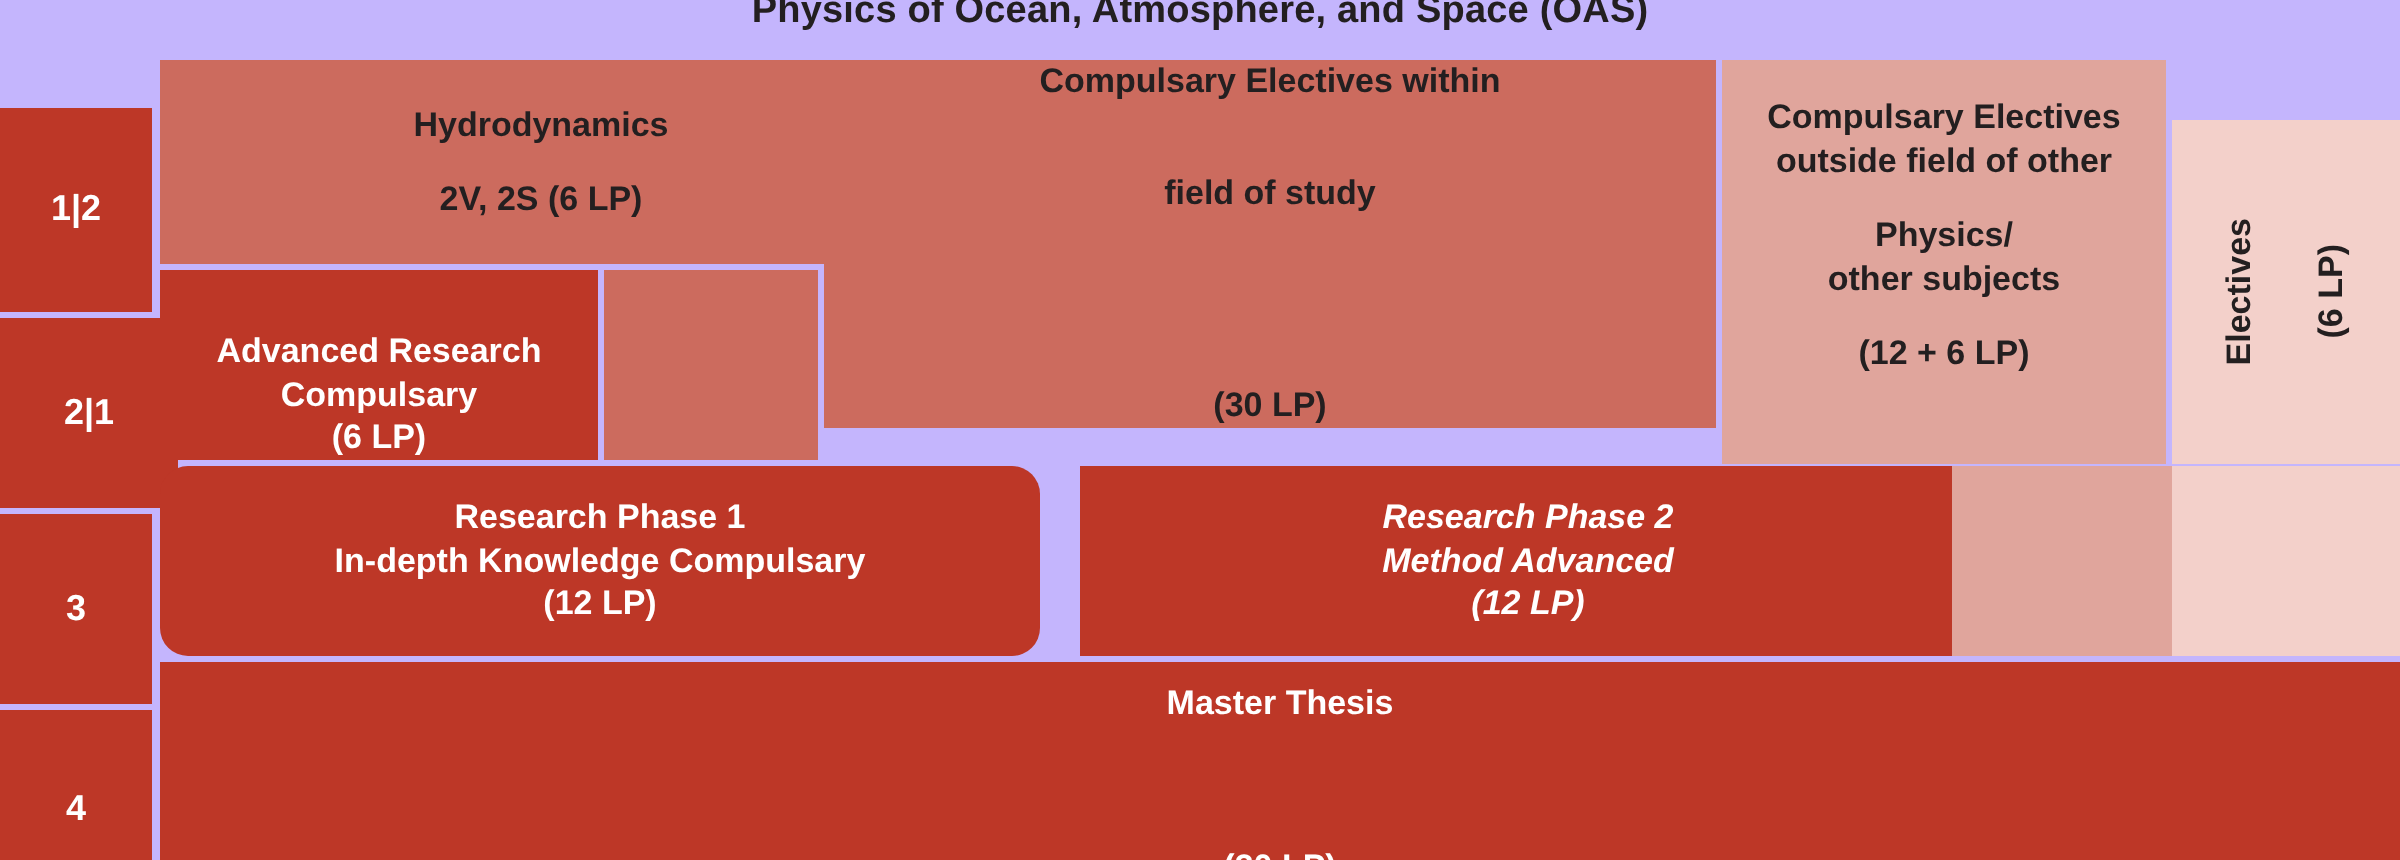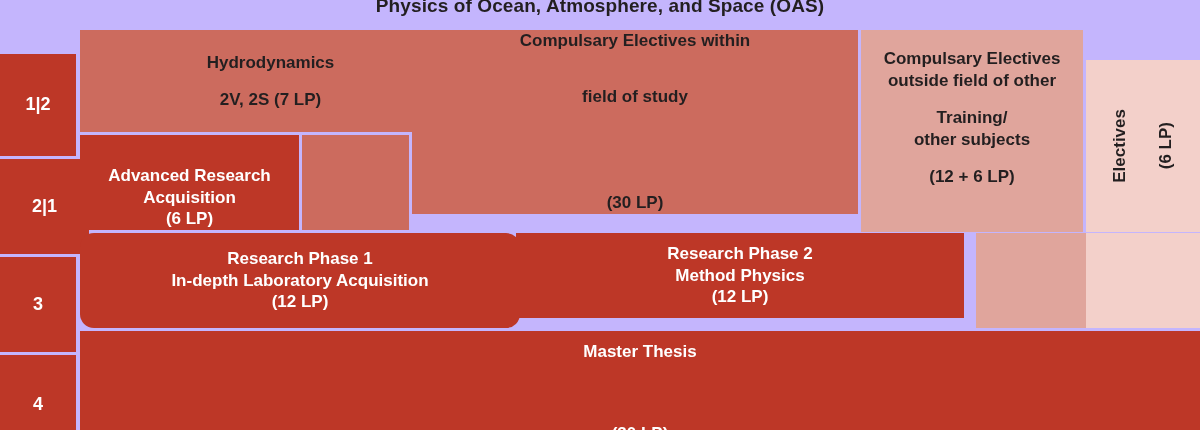--- a/index.html
+++ b/index.html
@@ -82,63 +82,63 @@
   <div class="cell dark sem" style="left:0px;  top:233px; width:76px;  height:95px;">
     <span class="ln">3</span>
   </div>
   <div class="cell dark sem" style="left:0px;  top:331px; width:76px;  height:99px;">
     <span class="ln">4</span>
   </div>
 
   <div class="cell mid" style="left:80px; top:30px; width:371px; height:102px;padding-left:10px;">
     <span class="ln">Hydrodynamics</span>
     <span class="gap"></span>
-    <span class="ln">2V, 2S (7 LP)</span>
+    <span class="ln">2V, 2S (6 LP)</span>
   </div>
 
   <div class="cell dark" style="left:80px; top:135px; width:219px; height:95px;justify-content:flex-end;">
     <span class="ln">Advanced Research</span>
-    <span class="ln">Acquisition</span>
+    <span class="ln">Compulsary</span>
     <span class="ln">(6 LP)</span>
   </div>
 
   <div class="cell mid" style="left:302px; top:135px; width:107px; height:95px;"></div>
 
   <div class="cell mid" style="left:412px; top:30px; width:446px; height:184px;justify-content:space-between;">
     <span class="ln">Compulsary Electives within</span>
     <span class="ln">field of study</span>
     <span class="gap"></span>
     <span class="ln">(30 LP)</span>
   </div>
 
   <div class="cell light" style="left:861px; top:30px; width:222px; height:202px; justify-content:flex-start; padding-top:18px;">
     <span class="ln">Compulsary Electives</span>
     <span class="ln">outside field of other</span>
     <span class="gap"></span>
-    <span class="ln">Training/</span>
+    <span class="ln">Physics/</span>
     <span class="ln">other subjects</span>
     <span class="gap"></span>
     <span class="ln">(12 + 6 LP)</span>
   </div>
 
   <div class="vert" style="left:1086px; top:60px; width:114px; height:172px;">
     <span>Electives</span>
     <span style="margin-left:26px;">(6 LP)</span>
   </div>
 
   <div class="cell pale" style="left:1086px; top:30px; width:114px; height:30px; z-index:-1;"></div>
 
   <div class="cell dark" style="left:80px; top:233px; width:440px; height:95px;border-radius:14px;">
     <span class="ln">Research Phase 1</span>
-    <span class="ln">In-depth Laboratory Acquisition</span>
+    <span class="ln">In-depth Knowledge Compulsary</span>
     <span class="ln">(12 LP)</span>
   </div>
-  <div class="cell dark" style="left:516px; top:233px; width:448px; height:85px;">
+  <div class="cell dark" style="left:540px; top:233px; width:448px; height:95px;font-style:italic;">
     <span class="ln">Research Phase 2</span>
-    <span class="ln">Method Physics</span>
+    <span class="ln">Method Advanced</span>
     <span class="ln">(12 LP)</span>
   </div>
 
   <div class="cell light" style="left:976px; top:233px; width:224px; height:95px;"></div>
 
   <div class="cell pale" style="left:1086px; top:233px; width:114px; height:95px;"></div>
 
   <div class="cell dark" style="left:80px; top:331px; width:1120px; height:114px; justify-content:space-between; padding-top:10px;">
     <span class="ln">Master Thesis</span>
     <span class="gap"></span>

